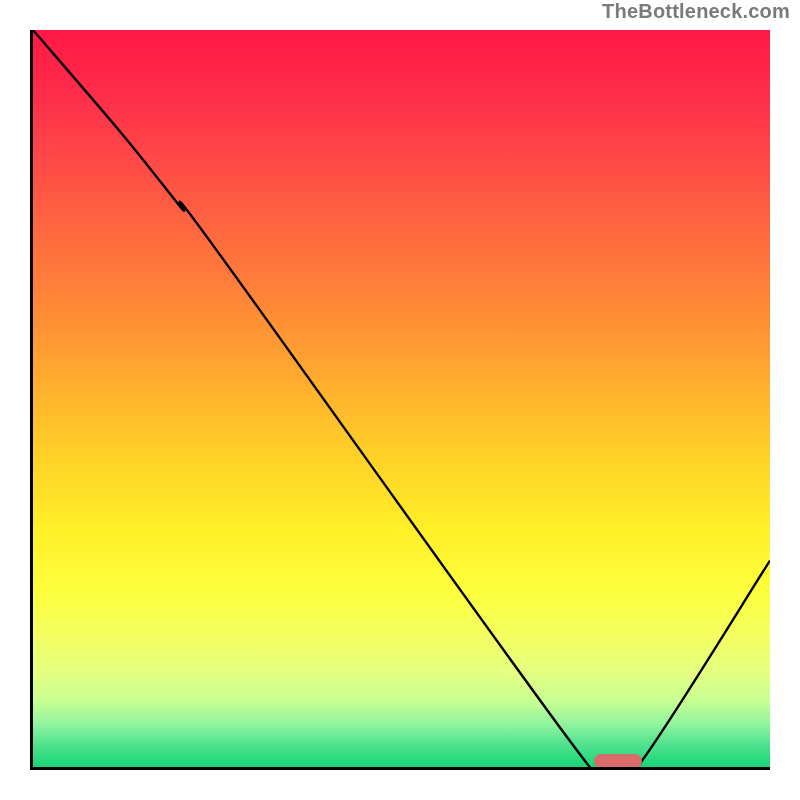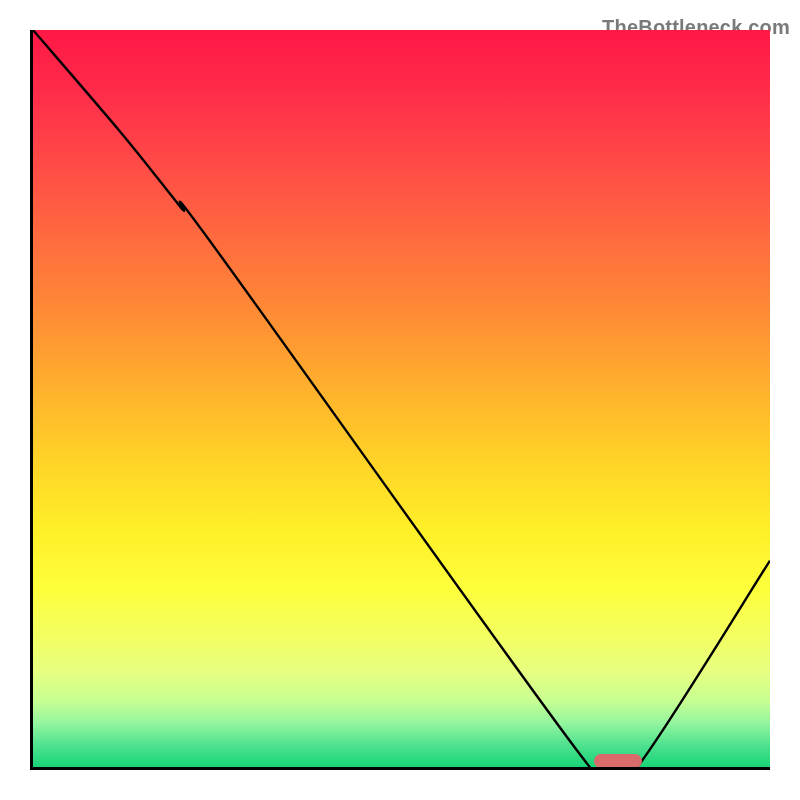--- a/index.html
+++ b/index.html
@@ -11,21 +11,21 @@
     overflow: hidden;
     font-family: Arial, Helvetica, sans-serif;
   }
   .wrap {
     position: relative;
     width: 800px;
     height: 800px;
   }
   .watermark {
     position: absolute;
-    top: 16px;
+    top: 0;
     right: 10px;
     color: #7a7a7a;
     font-size: 20px;
     font-weight: 600;
     letter-spacing: 0.2px;
     user-select: none;
   }
   .plot-area {
     position: absolute;
     left: 30px;

